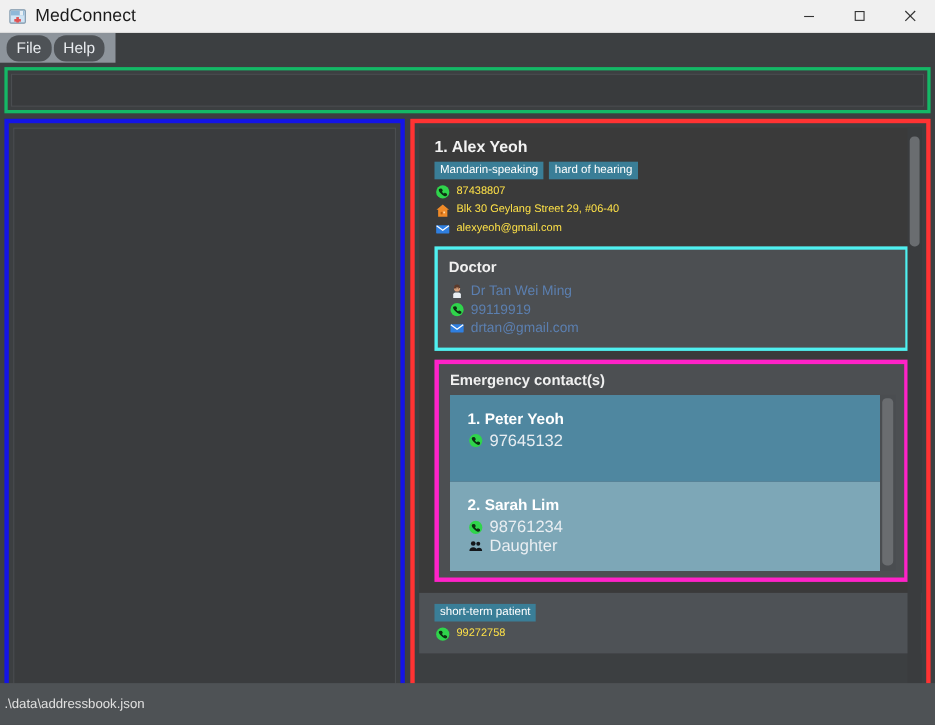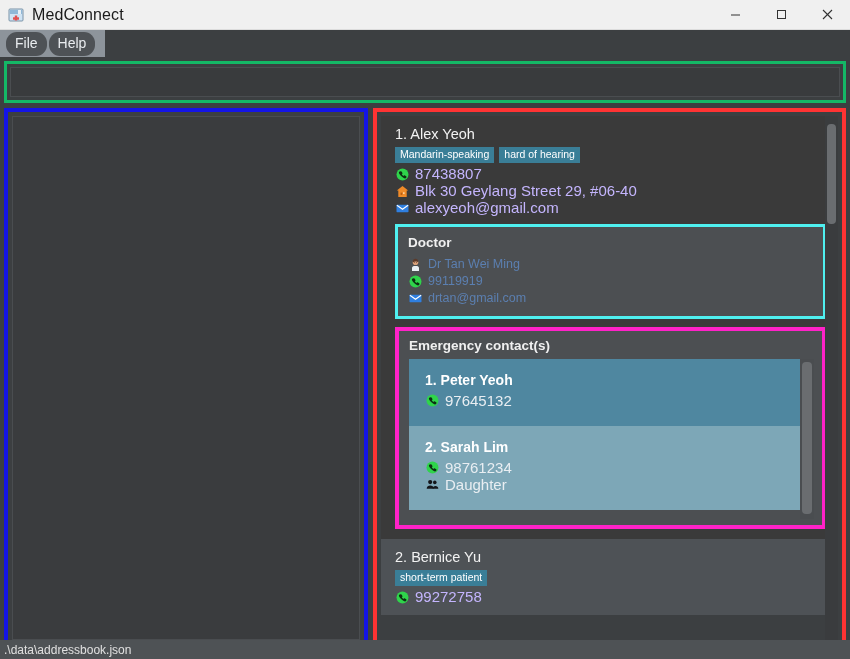--- a/index.html
+++ b/index.html
@@ -106,32 +106,32 @@
 
   
   .person-card {
     padding: 10px 12px 10px 14px;
     position: relative;
   }
   .person-card.alt { background: #4e5256; }
   .person-card.base { background: #3a3a3a; }
 
   .person-name {
-    font-size: 14.5px; font-weight: normal; color: #f2f2f2;
+    font-size: 14.5px; font-weight: bold; color: #f2f2f2;
     margin-bottom: 5px;
   }
   .tag-row { margin-bottom: 3px; display: flex; flex-wrap: wrap; gap: 5px; }
   .tag {
     background: #3a7e97; color: #ffffff;
     font-size: 10.5px; padding: 1px 5px 2px 5px;
     line-height: 13px; white-space: nowrap;
   }
   .info-line {
     display: flex; align-items: center;
-    font-size: 15px; color: #c4b5fd;
+    font-size: 10px; color: #fde047;
     line-height: 16px; margin-top: 1px;
   }
   .info-line .ic {
     width: 15px; flex: 0 0 15px;
     margin-right: 5px;
     display: inline-flex; align-items: center; justify-content: center;
   }
 
   
   .doctor-box {
@@ -165,21 +165,21 @@
     margin-top: 6px;
     position: relative;
     height: 160px;
     overflow: hidden;
     background: #4c4f52;
   }
   .emerg-scrollarea {
     position: absolute; left: 0; top: 0; right: 14px; bottom: 0;
   }
   .emerg-card {
-    padding: 13px 12px 17px 16px;
+    padding: 13px 12px 29px 16px;
   }
   .emerg-card.c1 { background: #4f87a0; }
   .emerg-card.c2 { background: #7da7b7; }
   .emerg-name {
     font-size: 14px; font-weight: bold; color: #ffffff;
     margin-bottom: 4px;
   }
   .emerg-line {
     display: flex; align-items: center;
     font-size: 15px; color: #e9eef2;
@@ -204,21 +204,21 @@
     background: #4a4d50;
   }
   .sbar-inner .thumb {
     position: absolute; left: 2px; width: 10px;
     background: #6a6d70; border-radius: 4px;
   }
 
   
   #statusbar {
     position: absolute; left: 0; bottom: 0;
-    width: 850px; height: 19px;
+    width: 850px; height: 38px;
     background: #4e5255;
     display: flex; align-items: center;
   }
   #status-text {
     font-size: 12px; color: #e0e0e0; padding-left: 4px;
   }
 </style>
 </head>
 <body>
 
@@ -392,24 +392,20 @@
               </div>
             </div>
             <div class="sbar-inner">
               <div class="thumb" style="top:3px;height:152px;"></div>
             </div>
           </div>
         </div>
       </div>
 
       <div class="person-card alt">
-        <div class="person-name">
-          <span>2.</span>
-          <span>Bernice Yu</span>
-        </div>
         <div class="tag-row">
           <span class="tag">short-term patient</span>
         </div>
         <div class="info-line">
           <span class="ic">
             <svg width="13" height="13" viewBox="0 0 13 13">
                 <circle cx="6.5" cy="6.5" r="6" fill="#2fd44b"></circle>
                 <path d="M4 3.6c.9-.5 1.6-.3 1.9.3l.5 1c.2.4.1.7-.2 1l-.4.3c.3.8 1 1.5 1.8 1.8l.3-.4c.3-.3.6-.4 1-.2l1 .5c.6.3.8 1 .3 1.9-.4.6-1.1.8-2 .5C6.3 9.5 3.5 6.7 3 5.3c-.3-.9 0-1.4.6-1.7z" fill="#0c2e12"></path>
               </svg>
           </span>

